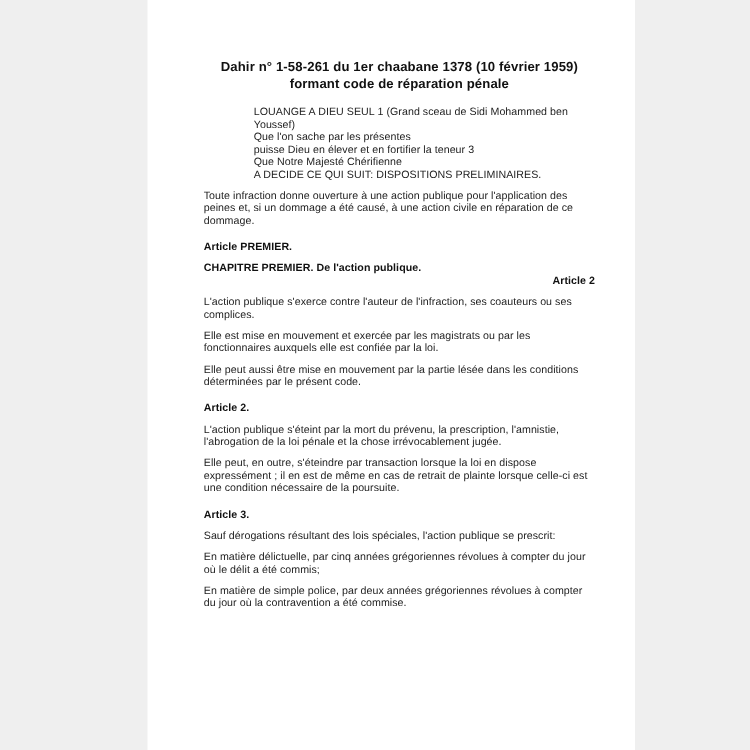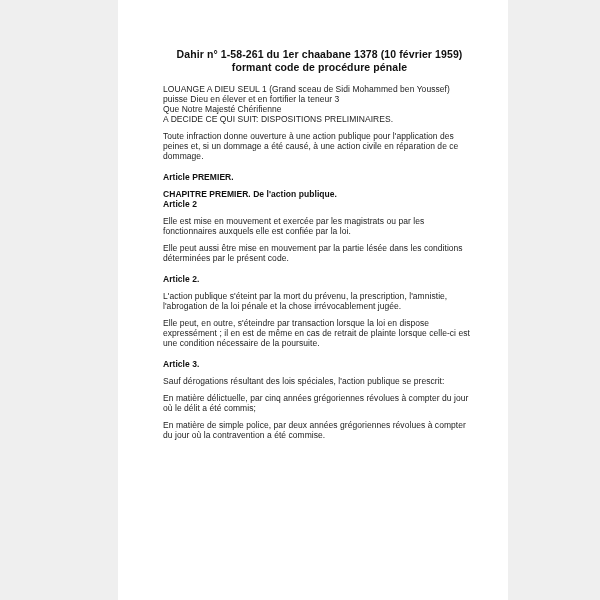--- a/index.html
+++ b/index.html
@@ -36,58 +36,61 @@
     text-align: center;
     letter-spacing: 0.1px;
     color: #111111;
   }
   .doc-title div { white-space: nowrap; }
   .preamble {
     margin-top: 10px;
     font-size: 8.5px;
     line-height: 10px;
     letter-spacing: 0.05px;
+    margin-left: 40px;
   }
   .blk {
     font-size: 8.5px;
     line-height: 10px;
     letter-spacing: 0.05px;
     margin: 7px 0 0 0;
   }
   .blk.heading {
     font-weight: bold;
     color: #111111;
   }
   .blk.gap-lg { margin-top: 11px; }
-  .blk.no-gap { margin-top: 0; }
+  .blk.no-gap { margin-top: 0; text-align: right; }
 </style>
 </head>
 <body>
 
 <div class="canvas">
   <div class="paper">
     <div class="content">
 
       <div class="doc-title">
         <div>Dahir n° 1-58-261 du 1er chaabane 1378 (10 février 1959)</div>
-        <div>formant code de procédure pénale</div>
+        <div>formant code de réparation pénale</div>
       </div>
 
       <div class="preamble">
         <div>LOUANGE A DIEU SEUL 1 (Grand sceau de Sidi Mohammed ben Youssef)</div>
+        <div>Que l'on sache par les présentes</div>
         <div>puisse Dieu en élever et en fortifier la teneur 3</div>
         <div>Que Notre Majesté Chérifienne</div>
         <div>A DECIDE CE QUI SUIT: DISPOSITIONS PRELIMINAIRES.</div>
       </div>
 
       <div class="blk">Toute infraction donne ouverture à une action publique pour l'application des peines et, si un dommage a été causé, à une action civile en réparation de ce dommage.</div>
       <div class="blk heading gap-lg">Article PREMIER.</div>
 
       <div class="blk heading">CHAPITRE PREMIER. De l'action publique.</div>
       <div class="blk heading no-gap">Article 2</div>
+      <div class="blk">L'action publique s'exerce contre l'auteur de l'infraction, ses coauteurs ou ses complices.</div>
       <div class="blk">Elle est mise en mouvement et exercée par les magistrats ou par les fonctionnaires auxquels elle est confiée par la loi.</div>
       <div class="blk">Elle peut aussi être mise en mouvement par la partie lésée dans les conditions déterminées par le présent code.</div>
 
       <div class="blk heading gap-lg">Article 2.</div>
       <div class="blk">L'action publique s'éteint par la mort du prévenu, la prescription, l'amnistie, l'abrogation de la loi pénale et la chose irrévocablement jugée.</div>
       <div class="blk">Elle peut, en outre, s'éteindre par transaction lorsque la loi en dispose expressément ; il en est de même en cas de retrait de plainte lorsque celle-ci est une condition nécessaire de la poursuite.</div>
 
       <div class="blk heading gap-lg">Article 3.</div>
       <div class="blk">Sauf dérogations résultant des lois spéciales, l'action publique se prescrit:</div>
       <div class="blk">En matière délictuelle, par cinq années grégoriennes révolues à compter du jour où le délit a été commis;</div>

